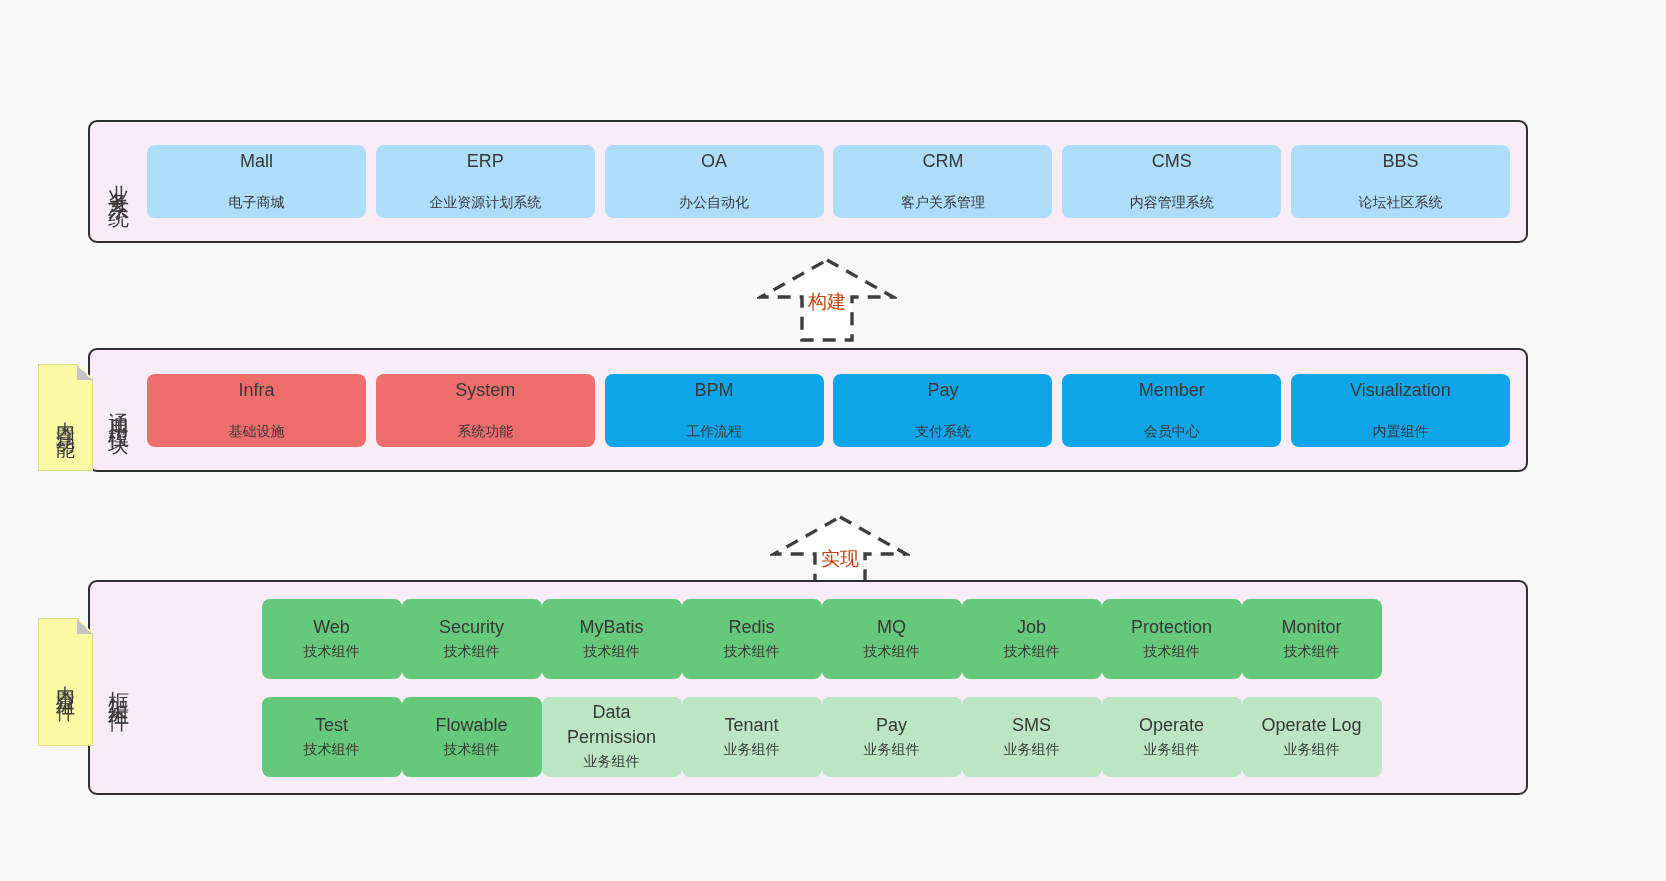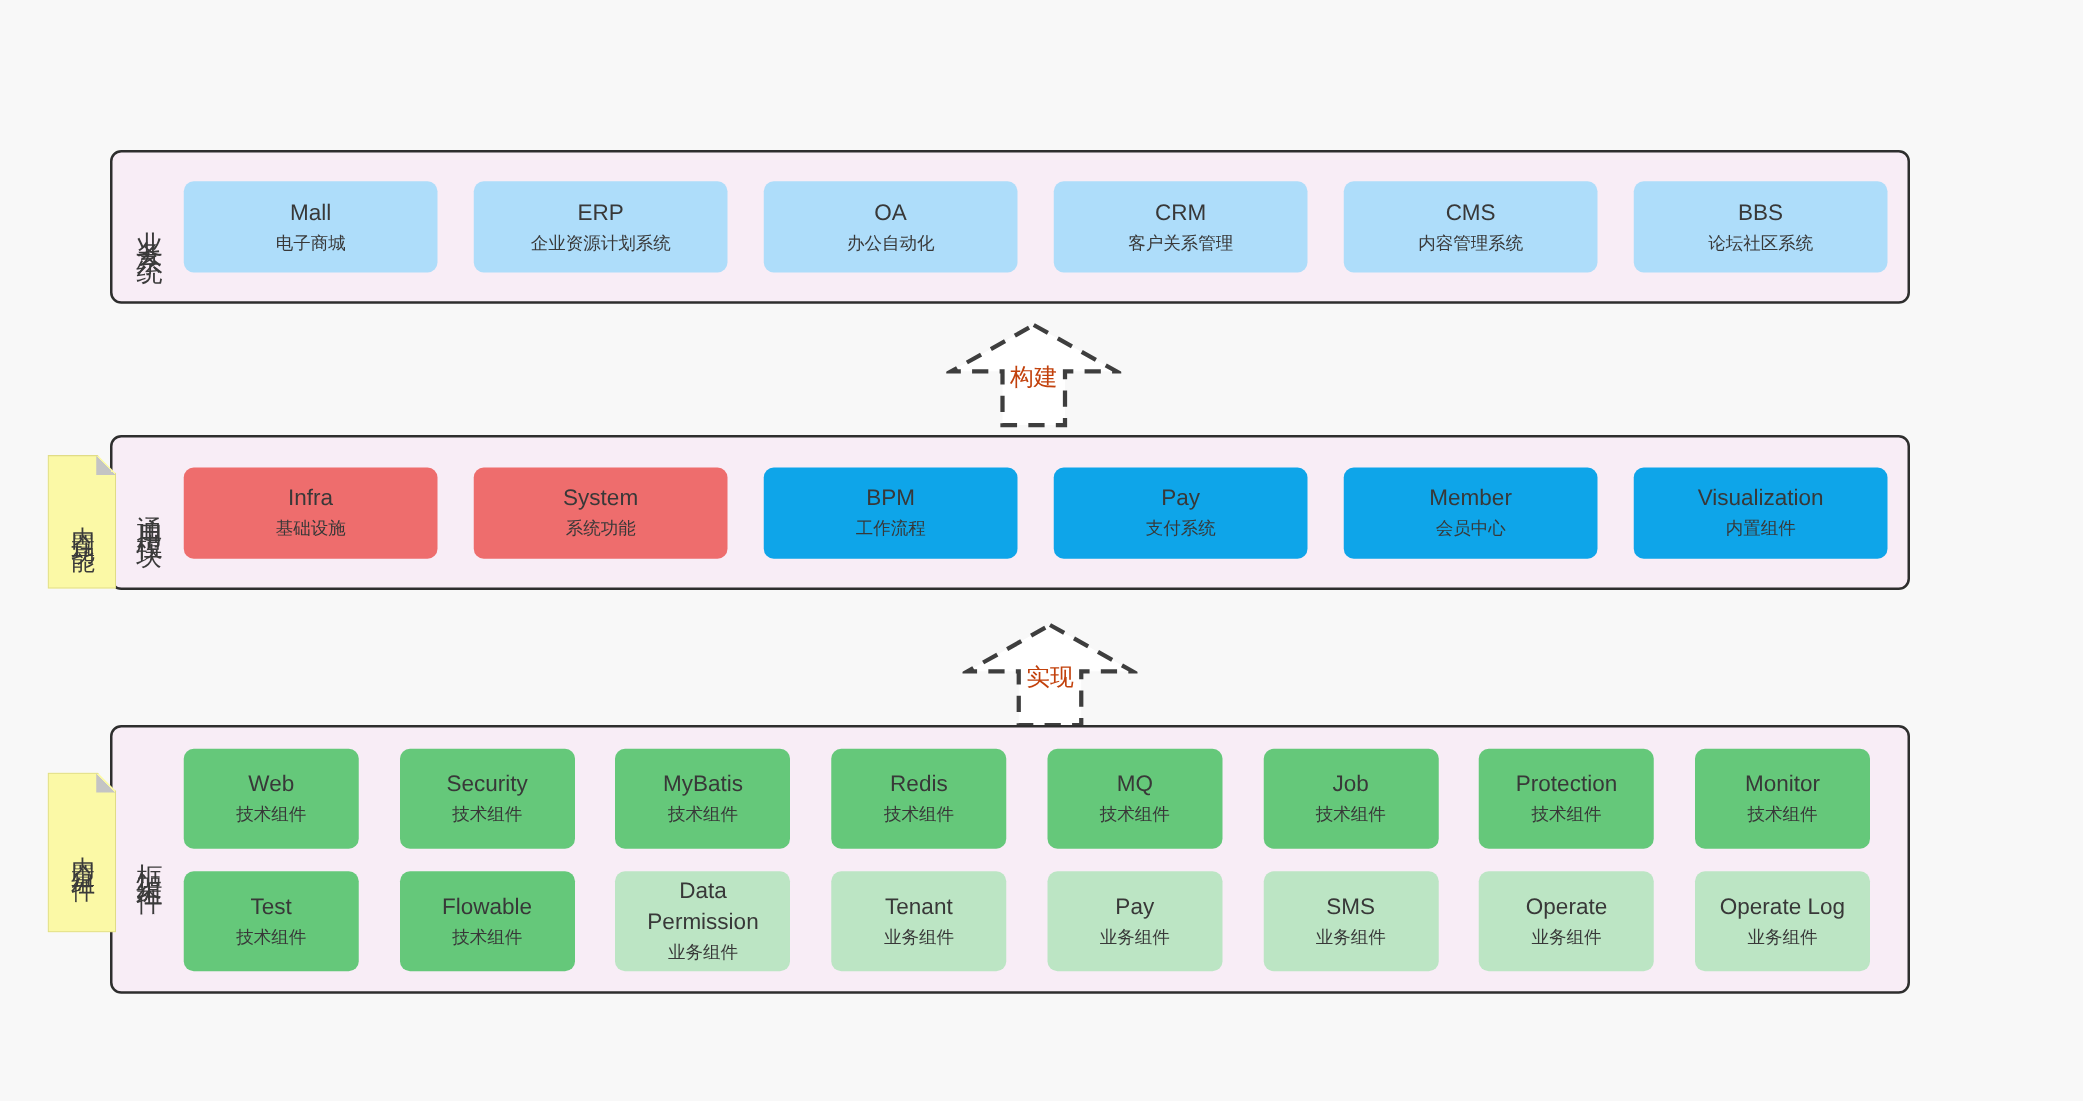--- a/index.html
+++ b/index.html
@@ -2,24 +2,24 @@
 <html><head>
 <meta charset="utf-8">
 <style>
   html,body{margin:0;padding:0;background:#f8f8f8;font-family:"Liberation Sans","DejaVu Sans",sans-serif;}
   #stage{position:relative;width:1666px;height:881px;background:#f8f8f8;overflow:hidden;color:#383838;}
 
   .band{position:absolute;left:88px;width:1440px;background:#f8edf6;border:2px solid #2e2e2e;border-radius:9px;display:flex;align-items:center;box-sizing:border-box;}
   .band-label{flex:none;width:57px;display:flex;align-items:center;justify-content:center;writing-mode:vertical-rl;text-orientation:upright;font-size:21px;letter-spacing:7px;color:#3a3a3a;}
   .band-content{flex:1;display:flex;justify-content:space-between;align-items:center;padding-right:16px;}
   .band-rows{flex:1;display:flex;flex-direction:column;gap:18px;padding-right:30px;}
-  .band-row{display:flex;justify-content:space-between;align-items:center;}
+  .band-row{display:flex;justify-content:center;align-items:center;}
 
   .box{display:flex;flex-direction:column;align-items:center;justify-content:center;border-radius:8px;text-align:center;box-sizing:border-box;padding:4px 8px;}
-  .box-lg{width:203px;height:73px;}
+  .box-lg{width:219px;height:73px;justify-content:space-between;}
   .box-sm{width:140px;height:80px;}
   .box-title{font-size:18px;line-height:25px;}
   .box-sub{font-size:14px;line-height:23px;}
   .blue{background:#aeddfa;}
   .red{background:#ee6d6d;}
   .pink{background:#0ea5e9;}
   .green{background:#65c87a;}
   .lightgreen{background:#bce5c4;}
 
   .note{position:absolute;left:38px;width:55px;background:#fbf9a6;border:1px solid #e0dc86;box-sizing:border-box;display:flex;align-items:center;justify-content:center;writing-mode:vertical-rl;text-orientation:upright;font-size:19px;letter-spacing:6px;color:#3a3a3a;z-index:3;clip-path:polygon(0 0,calc(100% - 15px) 0,100% 15px,100% 100%,0 100%);}
@@ -97,21 +97,21 @@
         <div class="box-title">Member</div>
         <div class="box-sub">会员中心</div>
       </div>
       <div class="box box-lg pink">
         <div class="box-title">Visualization</div>
         <div class="box-sub">内置组件</div>
       </div>
     </div>
   </div>
 
-  <div class="arrow" style="left:770px;top:496px;">
+  <div class="arrow" style="left:770px;top:513px;">
     <svg viewBox="0 0 140 88">
       <polygon points="70,4 136,41 95,41 95,84 45,84 45,41 4,41" fill="#ffffff" stroke="#3e3e3e" stroke-width="3.4" stroke-dasharray="13 9"></polygon>
     </svg>
     <div class="arrow-label">实现</div>
   </div>
 
   <div class="note" style="top:618px;height:128px;">
     <span>内置组件</span>
   </div>
   <div class="band" style="top:580px;height:215px;">

